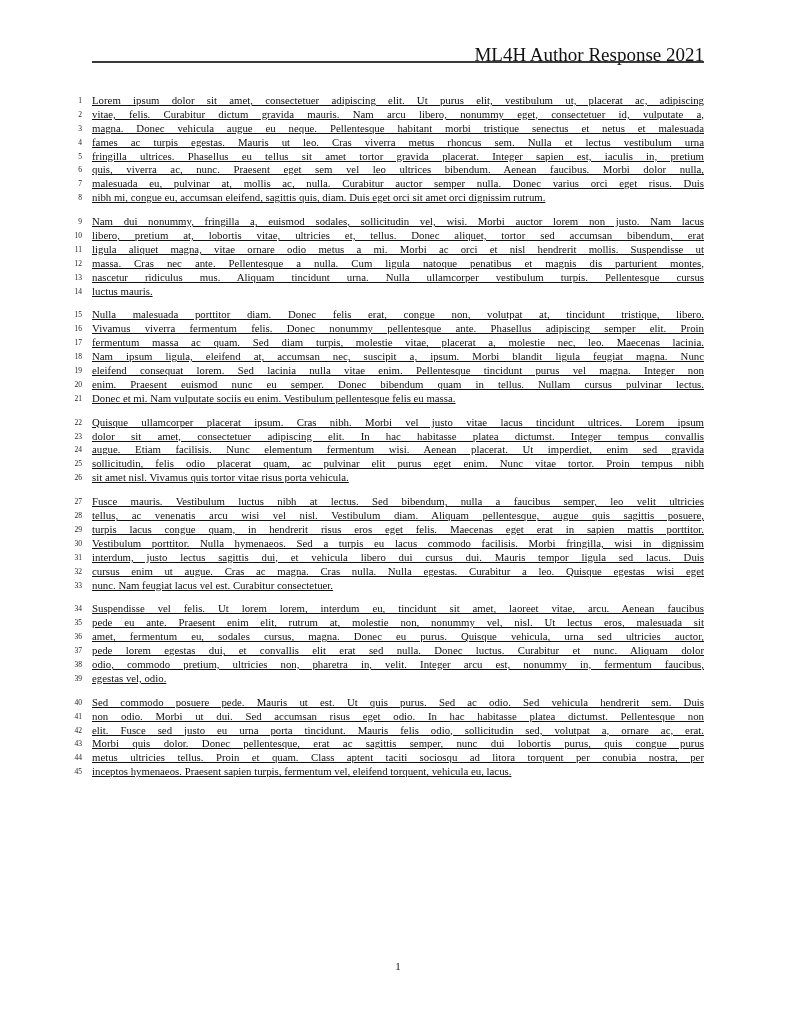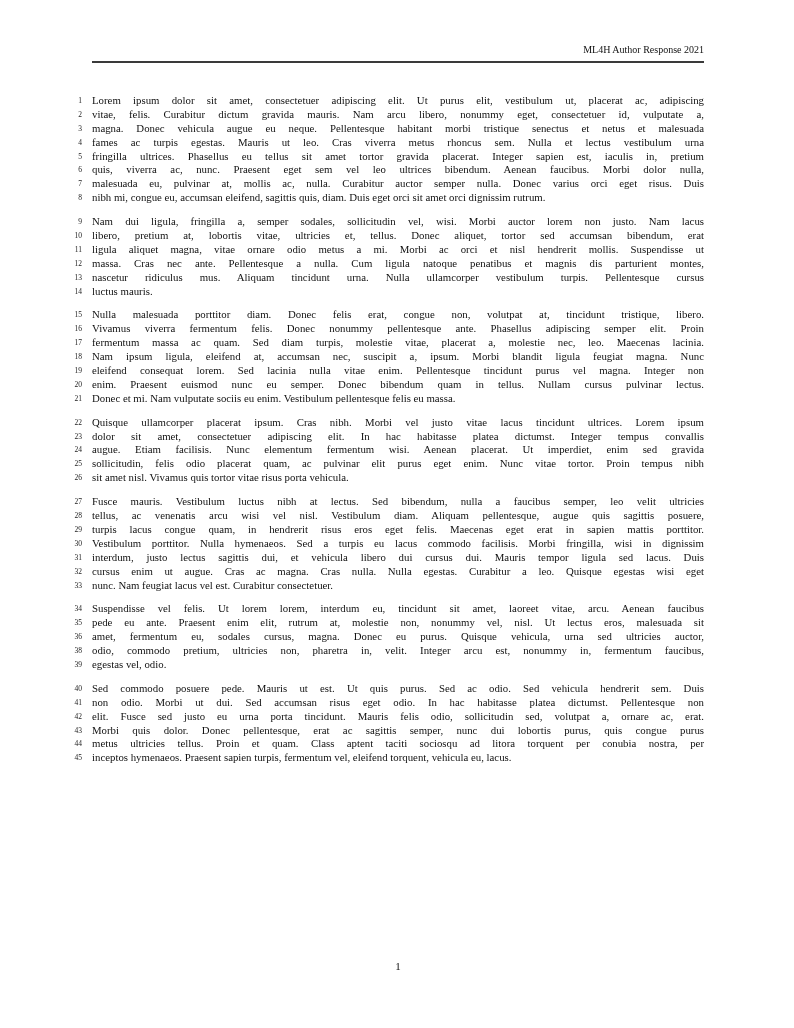--- a/index.html
+++ b/index.html
@@ -9,21 +9,21 @@
     height: 1028px;
     background: #ffffff;
     font-family: "Liberation Serif", "DejaVu Serif", serif;
     color: #111111;
     overflow: hidden;
   }
   .running-head {
     position: absolute;
     top: 44px;
     right: 90px;
-    font-size: 10px;
+    font-size: 19px;
     color: #111111;
     white-space: nowrap;
   }
   .head-rule {
     position: absolute;
     top: 61px;
     left: 92px;
     right: 90px;
     height: 1.5px;
     background: #3a3a3a;
@@ -53,20 +53,21 @@
     color: #222222;
   }
   .linetext {
     display: block;
     width: 100%;
     text-align: justify;
     text-align-last: justify;
     white-space: normal;
     overflow: hidden;
     height: 13.9px;
+    text-decoration: underline;
   }
   .line.last .linetext { text-align-last: left; }
   .page-footer {
     position: absolute;
     top: 960px;
     left: 92px;
     width: 612px;
     text-align: center;
     font-size: 11px;
     color: #111111;
@@ -110,21 +111,21 @@
           <span class="linetext">malesuada eu, pulvinar at, mollis ac, nulla. Curabitur auctor semper nulla. Donec varius orci eget risus. Duis</span>
         </div>
         <div class="line last">
           <span class="lineno">8</span>
           <span class="linetext">nibh mi, congue eu, accumsan eleifend, sagittis quis, diam. Duis eget orci sit amet orci dignissim rutrum.</span>
         </div>
       </div>
       <div class="paragraph">
         <div class="line">
           <span class="lineno">9</span>
-          <span class="linetext">Nam dui ligula, fringilla a, semper sodales, sollicitudin vel, wisi. Morbi auctor lorem non justo. Nam lacus</span>
+          <span class="linetext">Nam dui nonummy, fringilla a, euismod sodales, sollicitudin vel, wisi. Morbi auctor lorem non justo. Nam lacus</span>
         </div>
         <div class="line">
           <span class="lineno">10</span>
           <span class="linetext">libero, pretium at, lobortis vitae, ultricies et, tellus. Donec aliquet, tortor sed accumsan bibendum, erat</span>
         </div>
         <div class="line">
           <span class="lineno">11</span>
           <span class="linetext">ligula aliquet magna, vitae ornare odio metus a mi. Morbi ac orci et nisl hendrerit mollis. Suspendisse ut</span>
         </div>
         <div class="line">
@@ -229,20 +230,24 @@
         </div>
         <div class="line">
           <span class="lineno">35</span>
           <span class="linetext">pede eu ante. Praesent enim elit, rutrum at, molestie non, nonummy vel, nisl. Ut lectus eros, malesuada sit</span>
         </div>
         <div class="line">
           <span class="lineno">36</span>
           <span class="linetext">amet, fermentum eu, sodales cursus, magna. Donec eu purus. Quisque vehicula, urna sed ultricies auctor,</span>
         </div>
         <div class="line">
+          <span class="lineno">37</span>
+          <span class="linetext">pede lorem egestas dui, et convallis elit erat sed nulla. Donec luctus. Curabitur et nunc. Aliquam dolor</span>
+        </div>
+        <div class="line">
           <span class="lineno">38</span>
           <span class="linetext">odio, commodo pretium, ultricies non, pharetra in, velit. Integer arcu est, nonummy in, fermentum faucibus,</span>
         </div>
         <div class="line last">
           <span class="lineno">39</span>
           <span class="linetext">egestas vel, odio.</span>
         </div>
       </div>
       <div class="paragraph">
         <div class="line">

